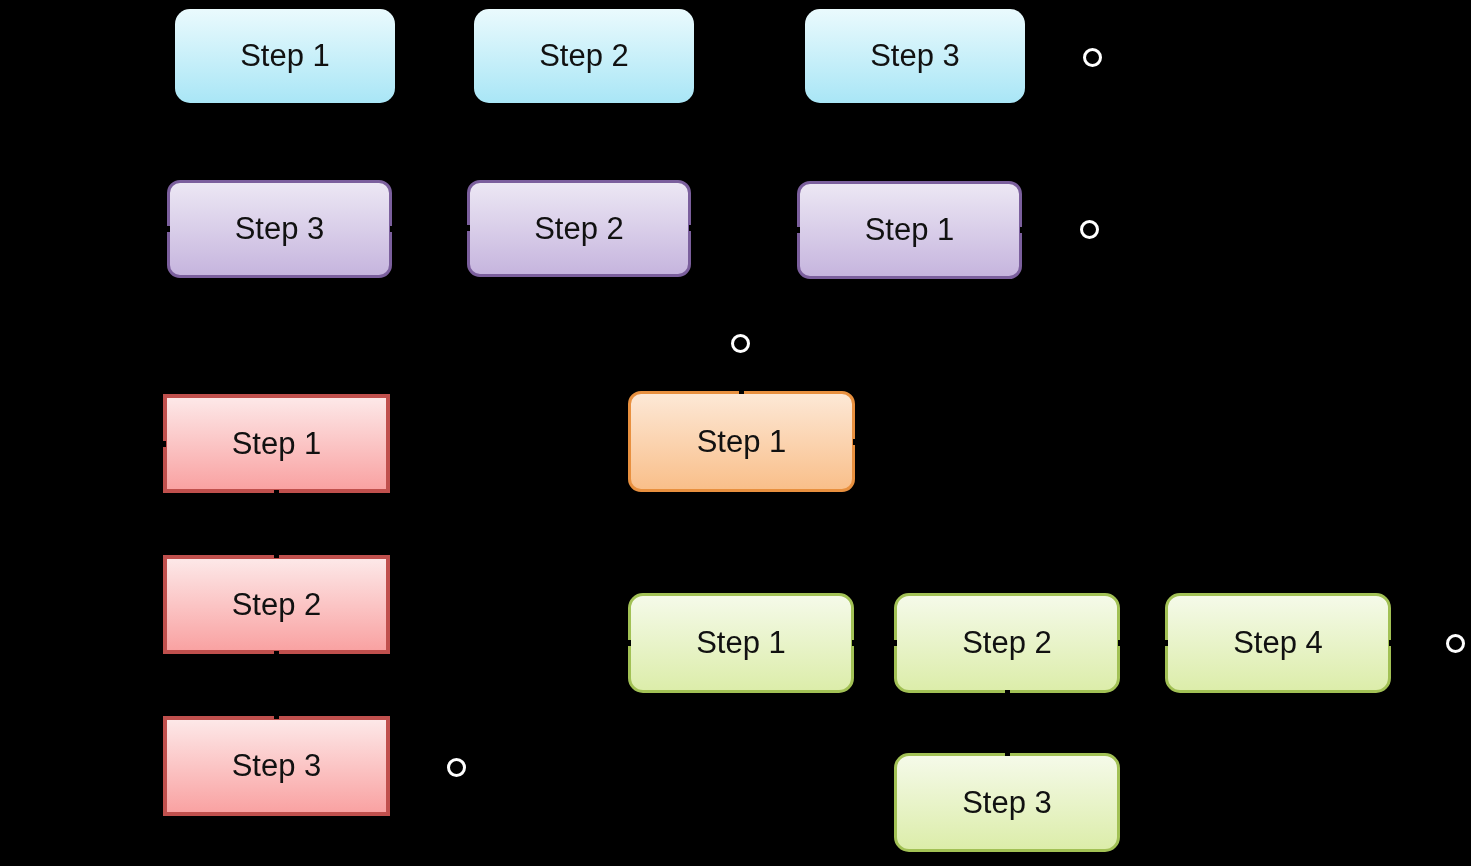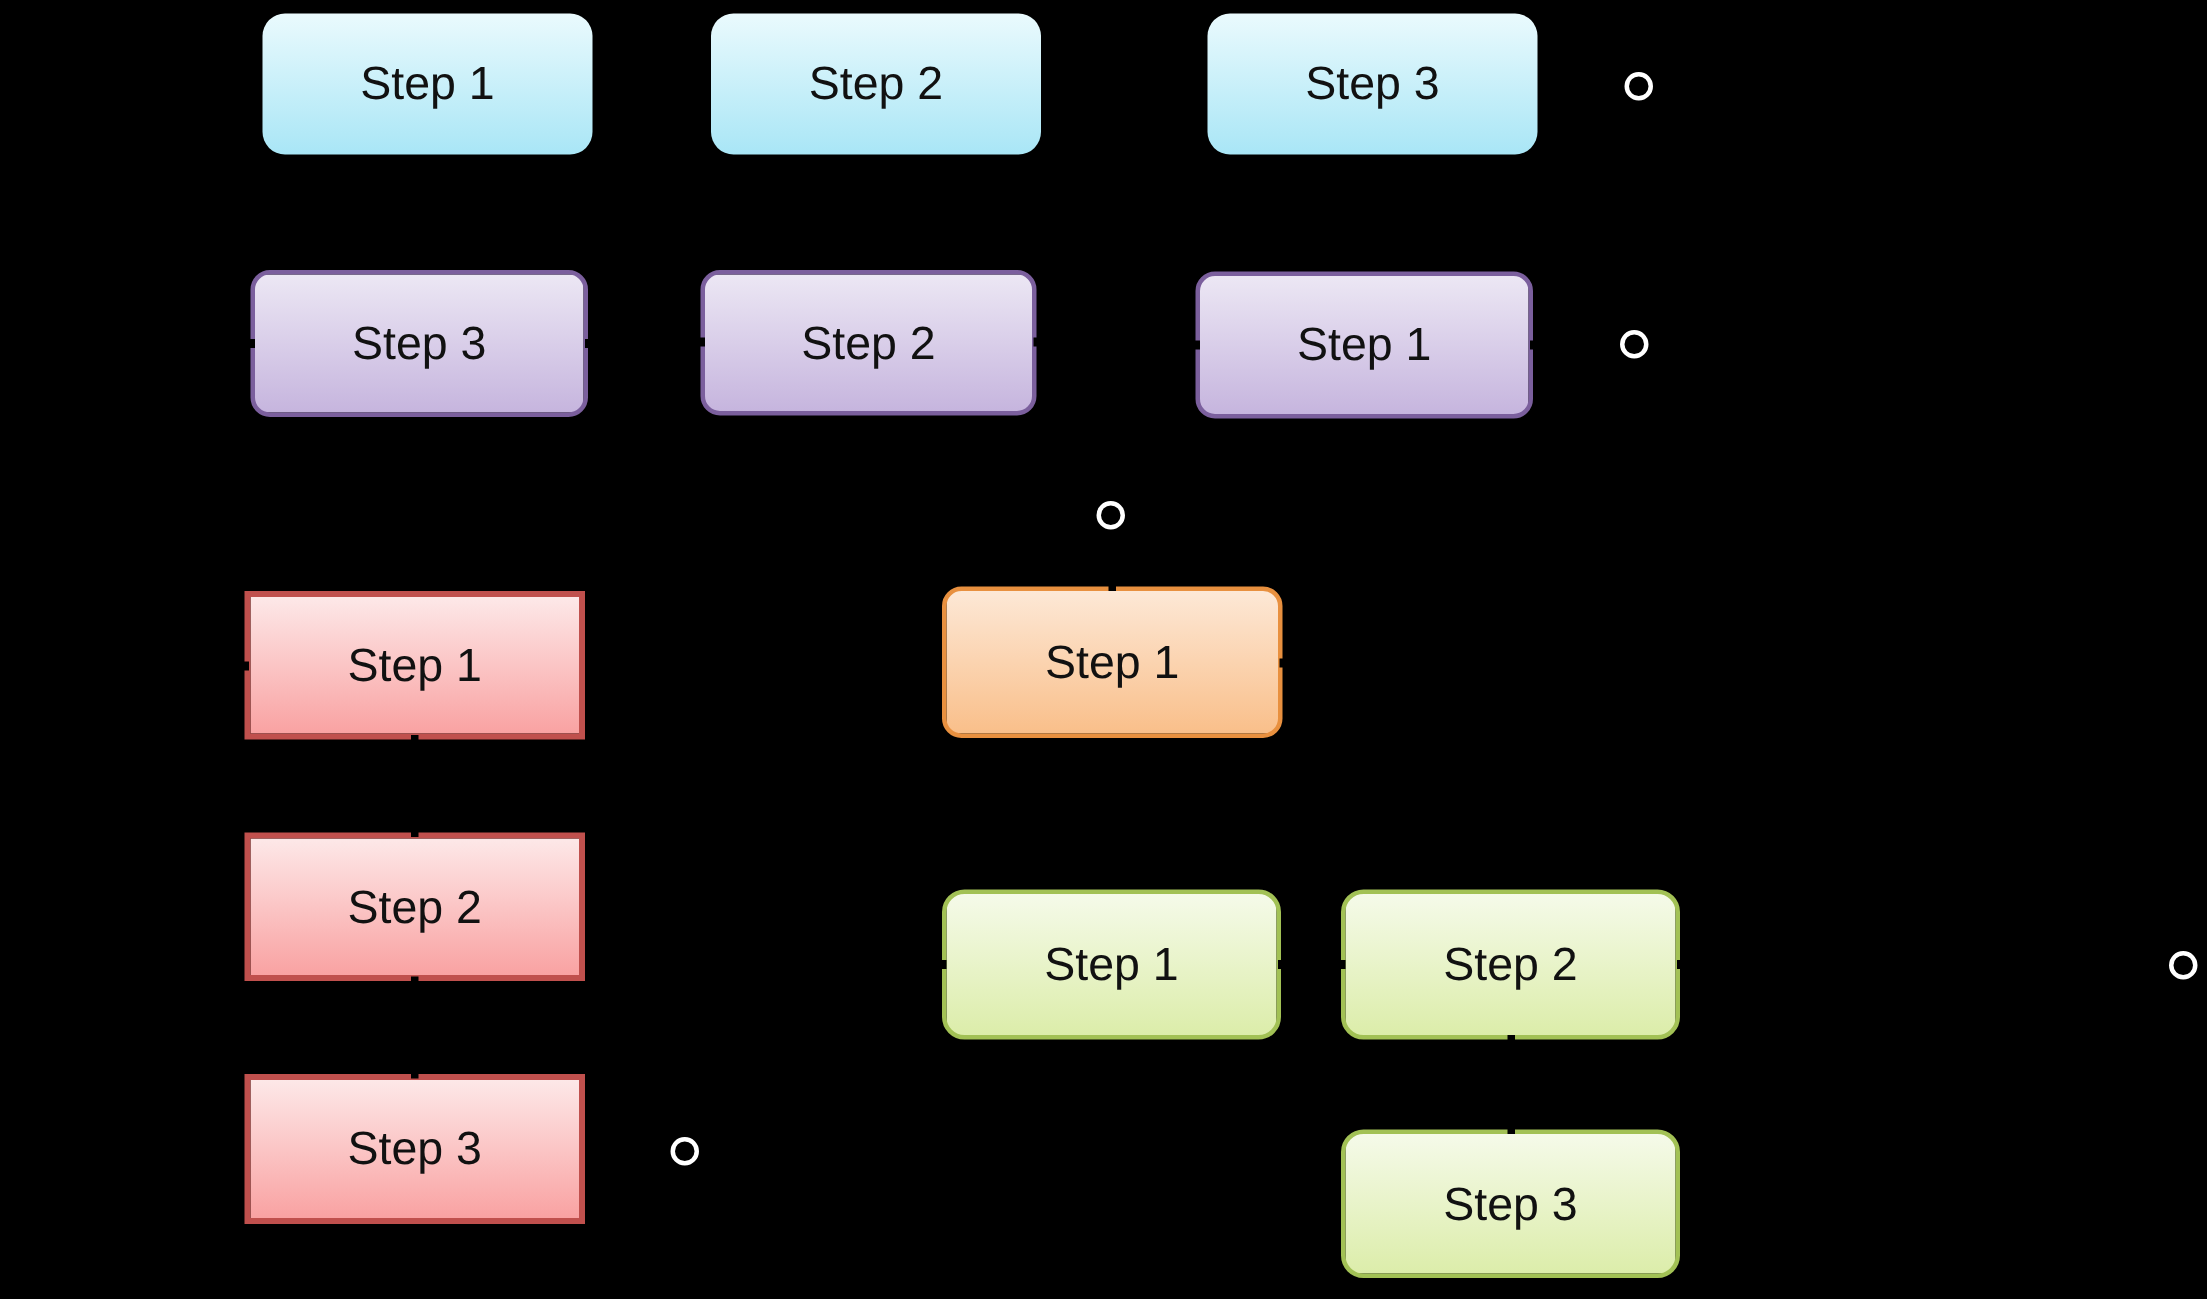--- a/index.html
+++ b/index.html
@@ -89,20 +89,23 @@
   </div>
 
   <div class="step-box" style="left: 628px; top: 593px; width: 226px; height: 100px; border-radius: 15px; background: linear-gradient(rgb(245, 250, 233) 0%, rgb(220, 237, 170) 100%); border: 3px solid rgb(162, 193, 85);">
     <span class="step-label" style="color: rgb(17, 17, 17);">Step 1</span>
   </div>
 
   <div class="step-box" style="left: 894px; top: 593px; width: 226px; height: 100px; border-radius: 15px; background: linear-gradient(rgb(245, 250, 233) 0%, rgb(220, 237, 170) 100%); border: 3px solid rgb(162, 193, 85);">
     <span class="step-label" style="color: rgb(17, 17, 17);">Step 2</span>
   </div>
 
+  <div class="step-box" style="left: 1165px; top: 593px; width: 226px; height: 100px; border-radius: 15px; background: linear-gradient(rgb(245, 250, 233) 0%, rgb(220, 237, 170) 100%); border: 3px solid rgb(162, 193, 85);">
+    <span class="step-label" style="color: rgb(17, 17, 17);">Step 4</span>
+  </div>
 
   <div class="step-box" style="left: 894px; top: 753px; width: 226px; height: 99px; border-radius: 15px; background: linear-gradient(rgb(245, 250, 233) 0%, rgb(220, 237, 170) 100%); border: 3px solid rgb(162, 193, 85);">
     <span class="step-label" style="color: rgb(17, 17, 17);">Step 3</span>
   </div>
 
   <div class="terminal" style="left: 1082.5px; top: 47.5px; border-color: rgb(255, 255, 255);"></div>
 
   <div class="terminal" style="left: 1079.5px; top: 219.5px; border-color: rgb(255, 255, 255);"></div>
 
   <div class="terminal" style="left: 730.5px; top: 333.5px; border-color: rgb(255, 255, 255);"></div>

